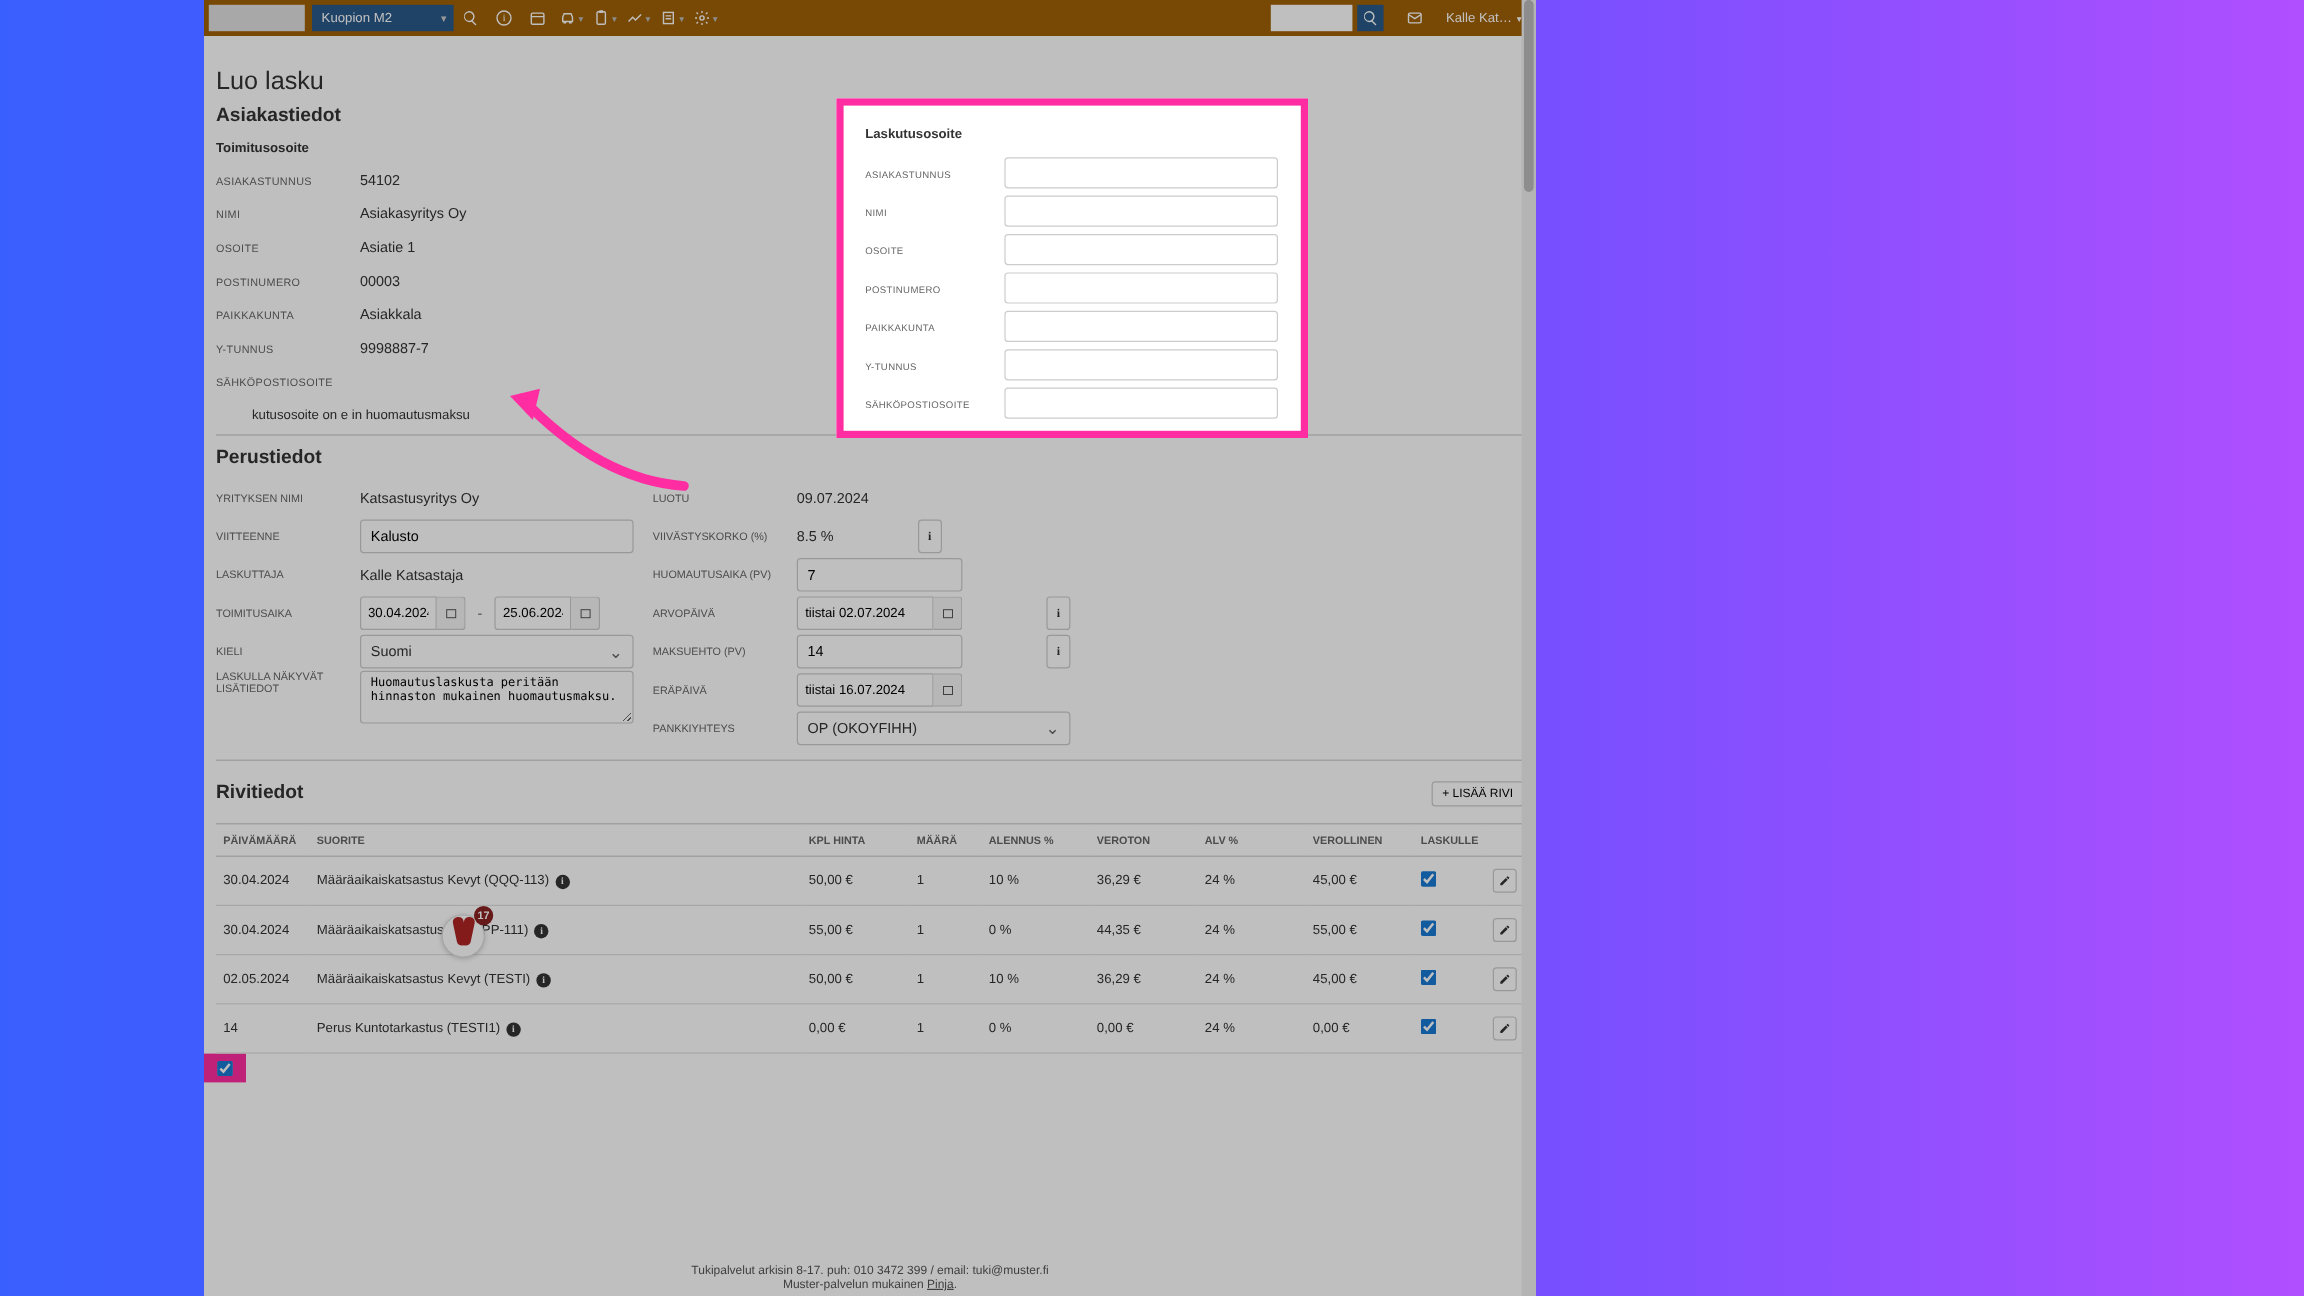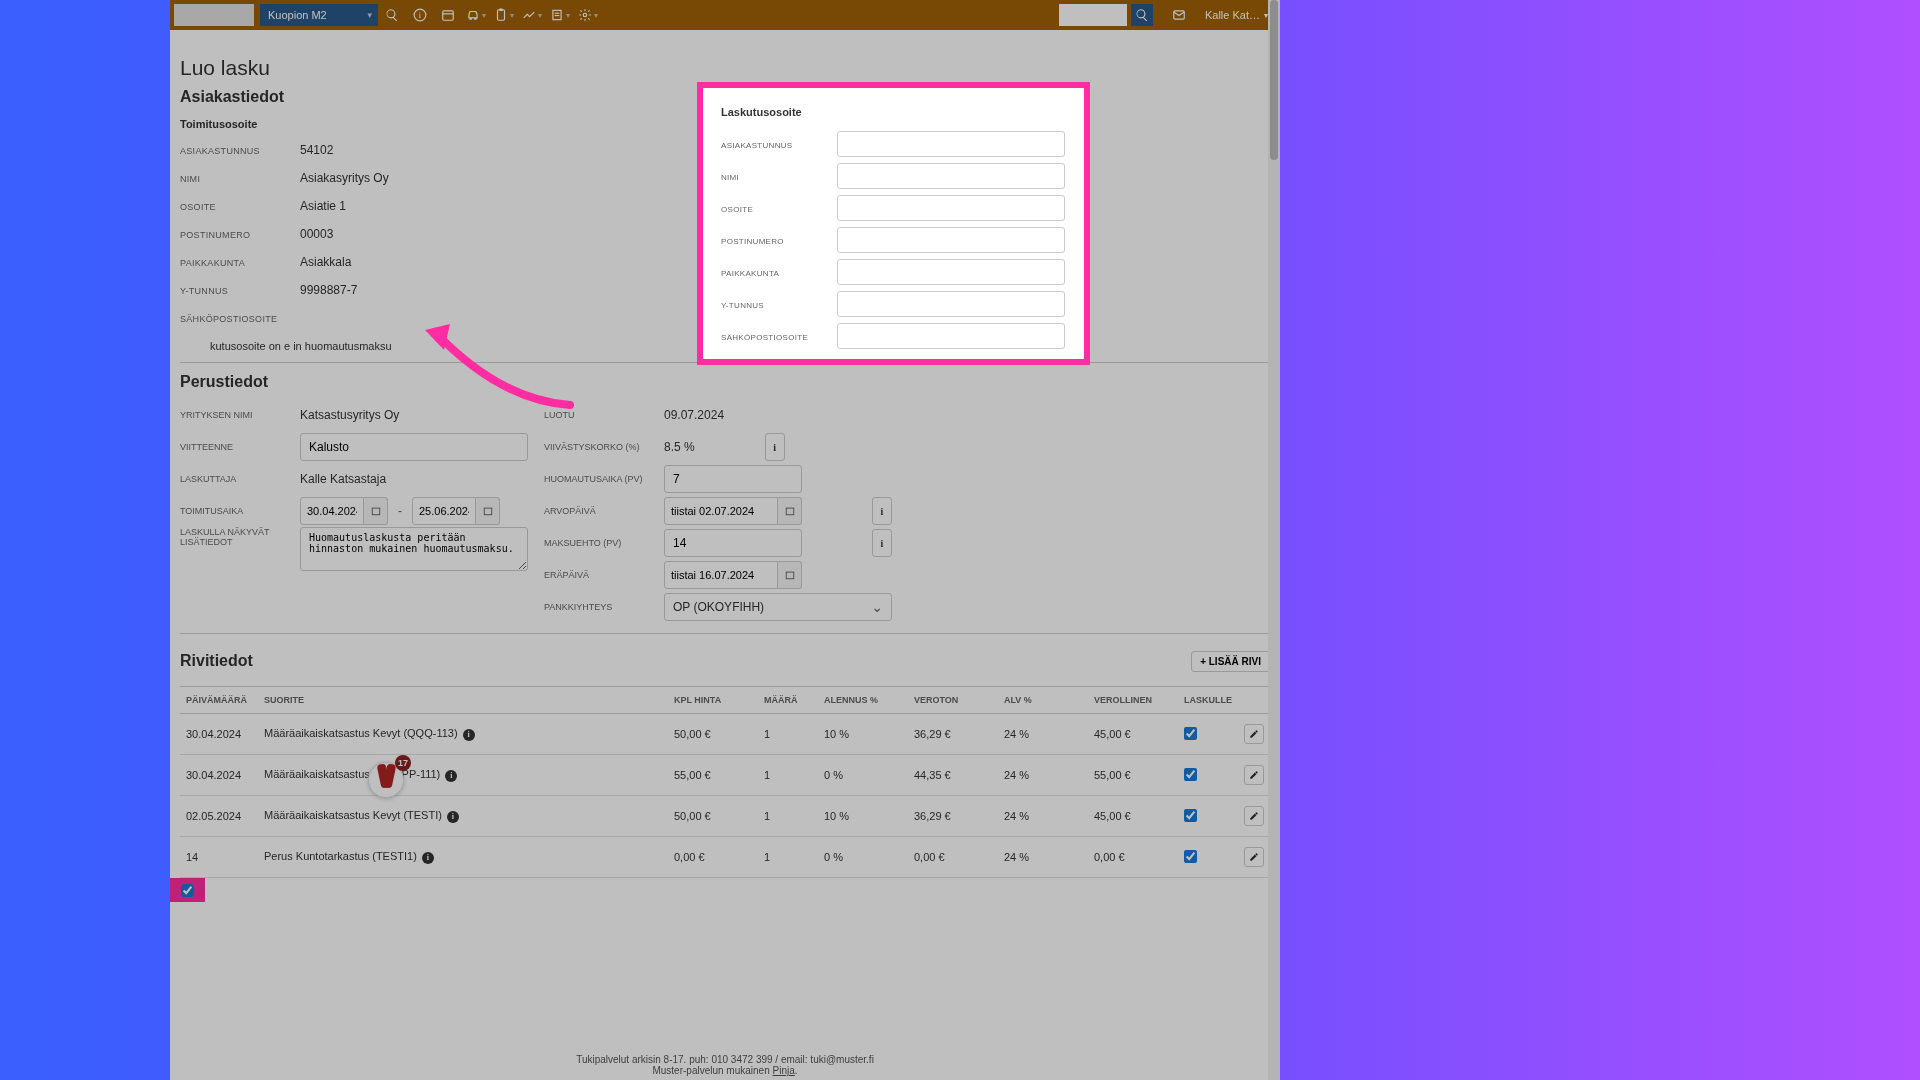--- a/index.html
+++ b/index.html
@@ -47,21 +47,21 @@
     .date-input { display: flex; width: 88px; }
     .date-input input { flex: 1; height: 28px; border: 1px solid #ccc; border-radius: 3px 0 0 3px; padding: 0 6px; font-size: 11px; background: #fff; min-width: 0; }
     .date-input .cal-btn { width: 24px; height: 28px; border: 1px solid #ccc; border-left: none; border-radius: 0 3px 3px 0; background: #f5f5f5; display: flex; align-items: center; justify-content: center; cursor: pointer; }
     .date-input.wide { width: 138px; }
     .date-sep { margin: 0 6px; color: #666; }
     .info-btn { width: 20px; height: 28px; border: 1px solid #ccc; border-radius: 3px; background: #fff; display: flex; align-items: center; justify-content: center; font-size: 10px; font-weight: bold; font-family: serif; cursor: pointer; margin-left: 70px; }
     .select-box { width: 228px; height: 28px; border: 1px solid #ccc; border-radius: 3px; padding: 0 18px 0 8px; font-size: 12px; display: flex; align-items: center; justify-content: space-between; background: #fff; position: relative; }
     .select-box::after { content: '⌄'; position: absolute; right: 8px; color: #666; font-size: 14px;}
 
     .rivitiedot-header { display: flex; justify-content: space-between; align-items: center; }
-    .add-row-btn { border: 1px solid #ccc; border-radius: 3px; padding: 4px 8px; font-size: 10px; font-weight: bold; background: #fff; cursor: pointer; }
+    .add-row-btn { border: 1px solid #ccc; border-radius: 3px; padding: 4px 8px; font-size: 10px; font-weight: normal; background: #fff; cursor: pointer; }
     table { width: 100%; border-collapse: collapse; margin-top: 8px; font-size: 11px; }
     th { text-align: left; font-size: 9px; color: #666; font-weight: bold; padding: 8px 6px; border-top: 1px solid #ccc; border-bottom: 1px solid #ccc; text-transform: uppercase;}
     td { padding: 10px 6px; border-bottom: 1px solid #e0e0e0; color: #333; }
     td .info-icon { display: inline-block; width: 12px; height: 12px; background: #333; color: #fff; border-radius: 50%; text-align: center; line-height: 12px; font-size: 8px; font-weight: bold; font-family: serif; margin-left: 2px; }
     td input[type=checkbox] { width: 13px; height: 13px; accent-color: #1a7ad4; }
     .edit-btn { width: 20px; height: 20px; border: 1px solid #ccc; border-radius: 3px; background: #fff; display: flex; align-items: center; justify-content: center; }
     .edit-btn svg { width: 10px; height: 10px; fill: #333; }
 
     .footer { position: absolute; bottom: 0; left: 0; right: 0; text-align: center; font-size: 10px; color: #555; padding: 4px; z-index: 1;}
     .checkbox-highlight { left: 173px; top: 316px; width: 35px; height: 24px; background: #ff2da1; display: flex; align-items: center; justify-content: center; z-index: 20; }
@@ -233,20 +233,26 @@
             <div class="date-input">
                 <input value="25.06.2024" style="">
                 <div class="cal-btn">
                   <svg width="10" height="10" viewBox="0 0 24 24">
                     <rect x="3" y="5" width="18" height="16" fill="none" stroke="#555" stroke-width="2"></rect>
                   </svg>
                 </div>
               </div>
           </div>
         </div>
+        <div class="perust-row">
+            <div class="perust-label">KIELI</div>
+            <div class="select-box">
+              <span>Suomi</span>
+            </div>
+          </div>
         <div class="perust-row" style="align-items:flex-start;">
             <div class="perust-label">LASKULLA NÄKYVÄT LISÄTIEDOT</div>
             <textarea class="perust-textarea" style="">Huomautuslaskusta peritään hinnaston mukainen huomautusmaksu.</textarea>
           </div>
       </div>
       <div class="right-col">
         <div class="perust-row">
             <div class="perust-label">LUOTU</div>
             <div class="perust-value">09.07.2024</div>
           </div>

